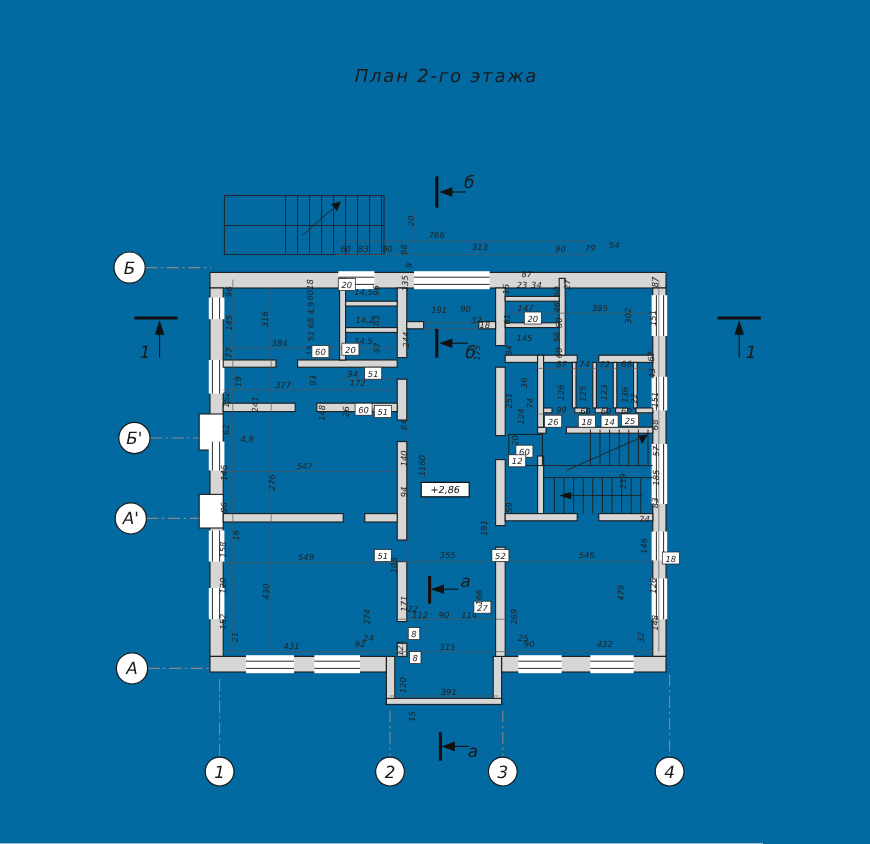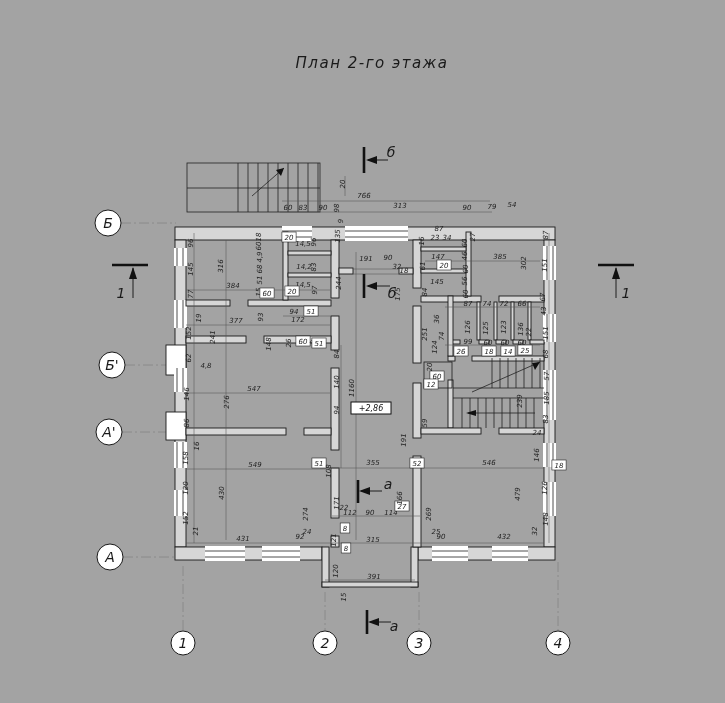--- a/index.html
+++ b/index.html
@@ -1,16 +1,16 @@
 <!DOCTYPE html>
 <html><head>
 <meta charset="utf-8">
 <style>
   html,body{margin:0;padding:0;background:#fff;}
-  .page{width:725px;height:703px;position:relative;background:#a3a3a3;overflow:hidden;}
+  .page{width:725px;height:703px;position:relative;background:#0369a1;overflow:hidden;}
   svg{display:block;}
   .title-text{font:italic 15px "DejaVu Sans",sans-serif;letter-spacing:1.5px;fill:#1a1a1a;text-anchor:middle;}
   .axis-label{font:italic 14px "DejaVu Sans",sans-serif;fill:#1a1a1a;text-anchor:middle;}
   .section-label{font:italic 14px "DejaVu Sans",sans-serif;fill:#1a1a1a;text-anchor:middle;}
   .dim{font:italic 7px "DejaVu Sans",sans-serif;fill:#222;text-anchor:middle;}
   .elev{font:italic 8px "DejaVu Sans",sans-serif;fill:#111;text-anchor:middle;}
   .wall{fill:#d6d6d6;stroke:#1a1a1a;stroke-width:0.9;}
   .pier{fill:#fff;stroke:#1a1a1a;stroke-width:0.9;}
   .winrect{fill:#fff;stroke:none;}
   .win{stroke:#222;stroke-width:0.8;}

